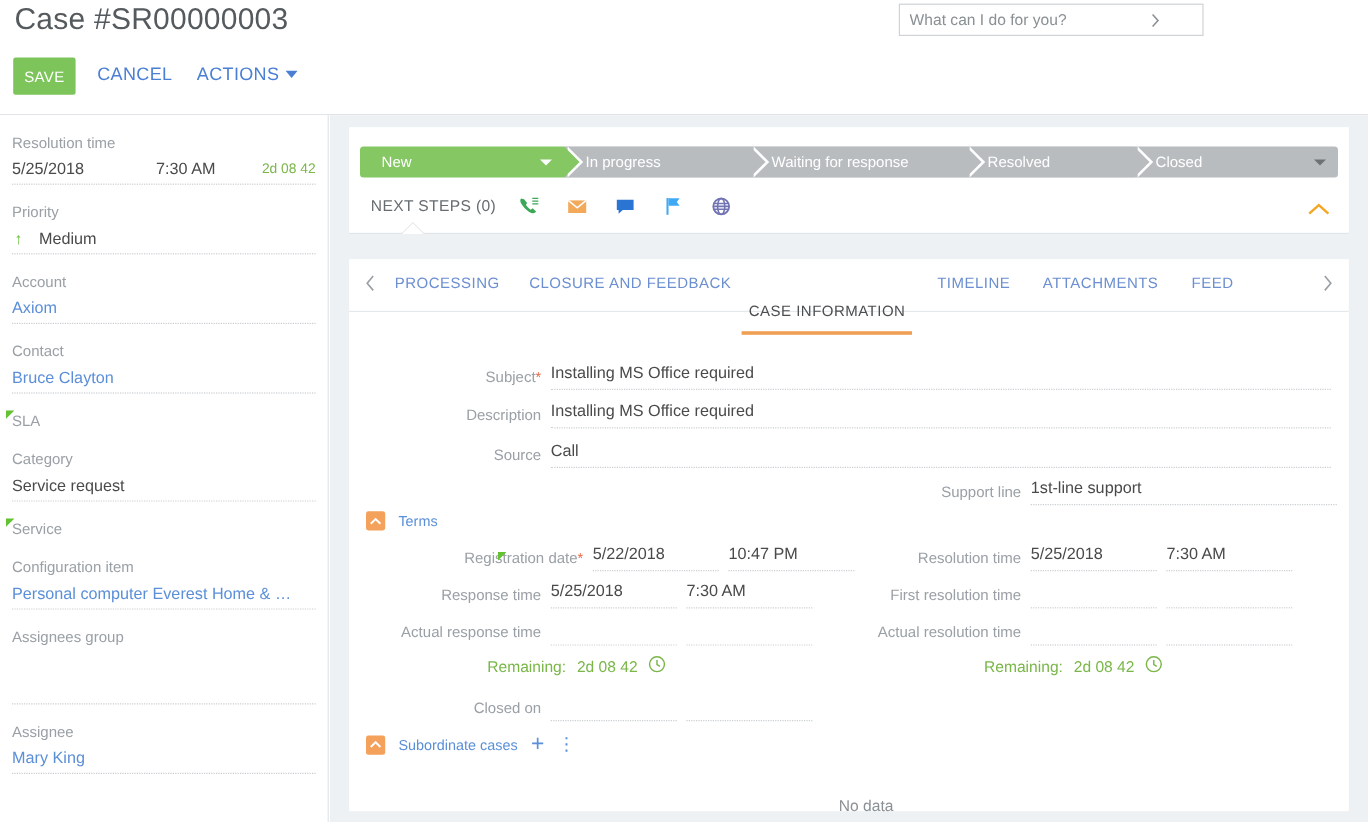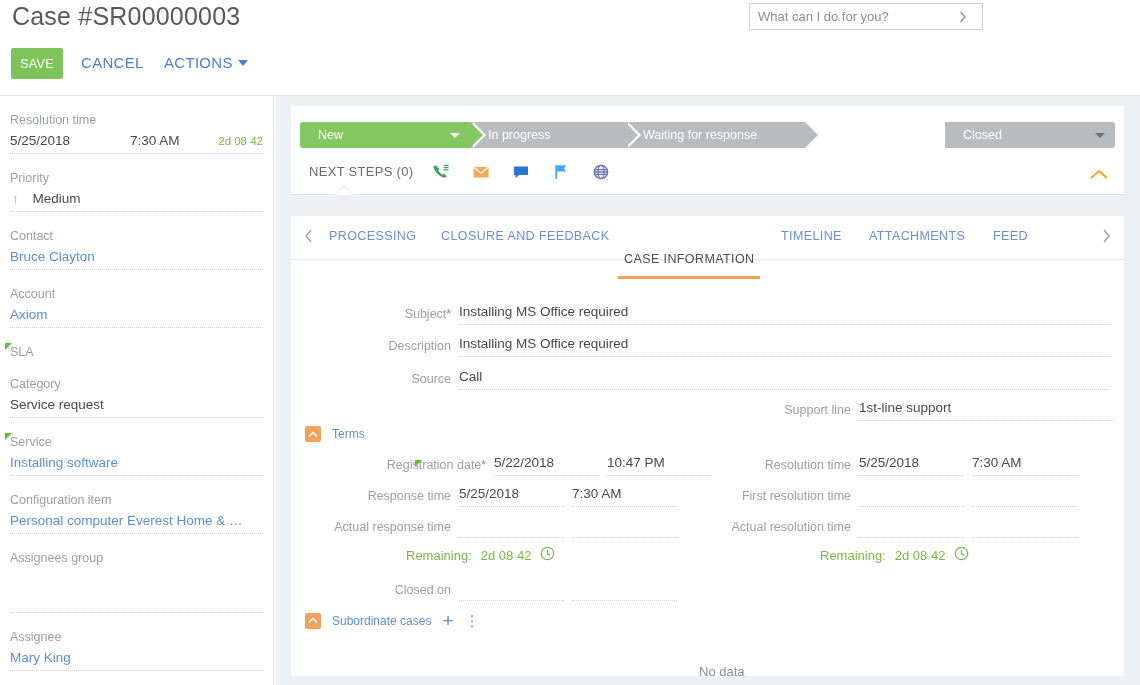--- a/index.html
+++ b/index.html
@@ -13,21 +13,21 @@
   }
   .page { position: relative; width: 1140px; height: 685px; background: #fff; }
 
   
   .header { position: absolute; left: 0; top: 0; width: 1140px; height: 96px; background: #fff; }
   .case-title {
     position: absolute; left: 12px; top: 2px;
     font-size: 25px; font-weight: 400; color: #555a5e; letter-spacing: .2px;
   }
   .search-box {
-    position: absolute; left: 749px; top: 3px; width: 234px; height: 27px;
+    position: absolute; left: 749px; top: 3px; width: 254px; height: 27px;
     border: 1px solid #cfd3d6; background: #fff;
     display: flex; align-items: flex-start;
   }
   .search-input {
     border: 0; outline: none; background: transparent;
     font-family: "Liberation Sans", sans-serif; font-size: 13px; color: #777c80;
     padding: 0 8px; width: 196px; height: 25px;
   }
   .search-input::placeholder { color: #8a9094; }
   .search-go { width: 34px; height: 25px; display: flex; align-items: center; justify-content: center; cursor: pointer; }
@@ -215,30 +215,30 @@
 
     <div class="field">
       <div class="field-label">Priority</div>
       <div class="field-value-row">
         <span class="prio-arrow">↑</span>
         <span class="field-value">Medium</span>
       </div>
     </div>
 
     <div class="field">
+      <div class="field-label">Account</div>
+      <div class="field-value-row">
+        <span class="field-value link">Axiom</span>
+      </div>
+    </div>
+
+    <div class="field">
       <div class="field-label">Contact</div>
       <div class="field-value-row">
         <span class="field-value link">Bruce Clayton</span>
-      </div>
-    </div>
-
-    <div class="field">
-      <div class="field-label">Account</div>
-      <div class="field-value-row">
-        <span class="field-value link">Axiom</span>
       </div>
     </div>
 
     <div class="field">
       <div class="field-label">
         <i class="req-corner"></i>
         <span>SLA</span>
       </div>
     </div>
 
@@ -246,23 +246,20 @@
       <div class="field-label">Category</div>
       <div class="field-value-row">
         <span class="field-value">Service request</span>
       </div>
     </div>
 
     <div class="field">
       <div class="field-label">
         <i class="req-corner"></i>
         <span>Service</span>
-      </div>
-      <div class="field-value-row">
-        <span class="field-value link">Installing software</span>
       </div>
     </div>
 
     <div class="field">
       <div class="field-label">Configuration item</div>
       <div class="field-value-row">
         <span class="field-value link">Personal computer Everest Home &amp; …</span>
       </div>
     </div>
 
@@ -289,20 +286,24 @@
           <span>New</span>
           <i class="stage-caret"></i>
           <i class="chev-gap"></i><i class="chev"></i>
         </div>
         <div class="stage" style="left:170px; width:155px;">
           <span>In progress</span>
           <i class="chev-gap"></i><i class="chev"></i>
         </div>
         <div class="stage" style="left:325px; width:180px;">
           <span>Waiting for response</span>
+          <i class="chev-gap"></i><i class="chev"></i>
+        </div>
+        <div class="stage" style="left:505px; width:140px;">
+          <span>Resolved</span>
           <i class="chev-gap"></i><i class="chev"></i>
         </div>
         <div class="stage last" style="left:645px; width:170px;">
           <span>Closed</span>
           <i class="stage-caret dark"></i>
         </div>
       </div>
 
       <div class="next-steps-row">
         <div class="next-steps-label">NEXT STEPS (0)</div>

